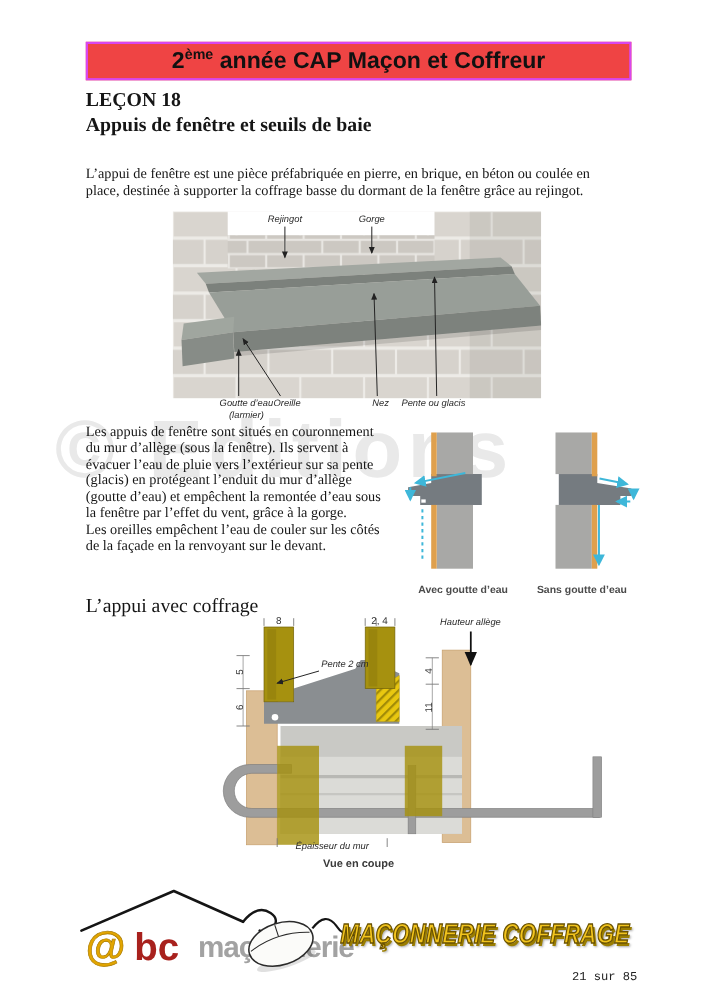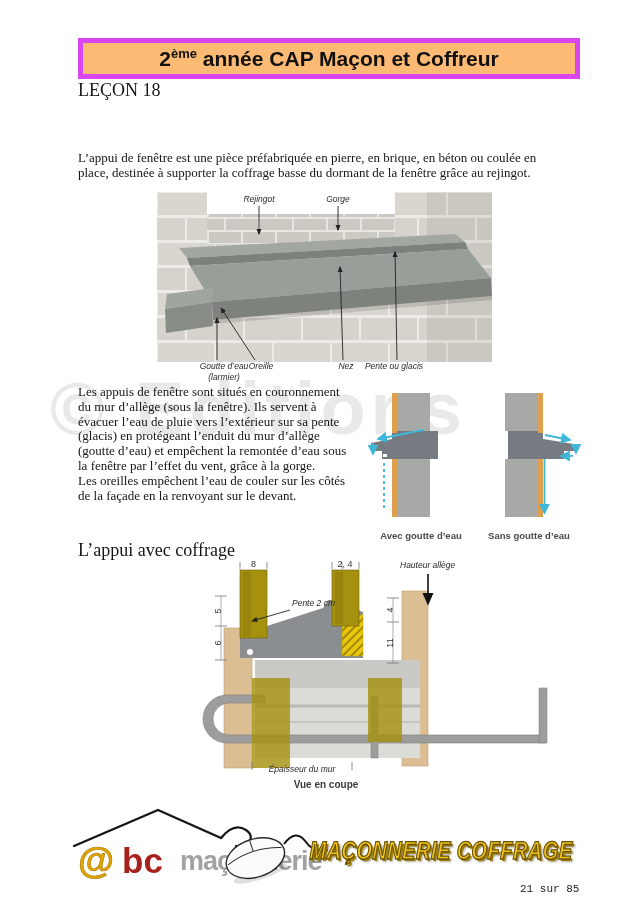--- a/index.html
+++ b/index.html
@@ -2,25 +2,25 @@
 <html><head>
 <meta charset="utf-8">
 <style>
   html,body{margin:0;padding:0;background:#ffffff;}
   #page{position:relative;width:640px;height:906px;background:#fff;overflow:hidden;
         font-family:"Liberation Serif",serif;color:#151515;}
   .abs{position:absolute;}
   .content{z-index:1;}
   #watermark{z-index:0;left:50px;top:366px;font-family:"Liberation Sans",sans-serif;
              font-weight:bold;font-size:74px;letter-spacing:5px;color:#e9e9e9;white-space:nowrap;}
-  #banner{left:78px;top:38px;width:492px;height:31px;background:#fdba74;border:5px solid #d946ef;
+  #banner{left:78px;top:38px;width:492px;height:31px;background:#ef4444;border:2px solid #d946ef;
           display:flex;align-items:center;justify-content:center;
           font-family:"Liberation Sans",sans-serif;font-weight:bold;font-size:21px;color:#111;}
   #banner sup{font-size:13px;line-height:0;}
-  .h-bold{font-weight:normal;font-size:18px;}
+  .h-bold{font-weight:bold;font-size:18px;}
   .h-reg{font-weight:normal;font-size:18px;}
   #lesson{left:78px;top:80px;}
   #doc-title{left:78px;top:103px;}
   #section1{left:78px;top:127px;}
   #intro{left:78px;top:150px;width:506px;font-size:13px;line-height:15px;white-space:pre-line;}
   #body-par{left:78px;top:385px;width:312px;font-size:13px;line-height:14.8px;white-space:pre-line;}
   #section2{left:78px;top:540px;}
   #fig1{left:157px;top:192px;}
   #figA{left:368px;top:393px;}
   #figB{left:477px;top:393px;}
@@ -70,20 +70,21 @@
     </defs>
   </svg>
 
   <div id="watermark" class="abs">© Editions</div>
 
   <div id="banner" class="abs content">
     <span><span>2</span><sup>ème</sup><span> année CAP Maçon et Coffreur</span></span>
   </div>
 
   <div id="lesson" class="abs content h-bold">LEÇON 18</div>
+  <div id="doc-title" class="abs content h-bold">Appuis de fenêtre et seuils de baie</div>
   <div id="intro" class="abs content">L’appui de fenêtre est une pièce préfabriquée en pierre, en brique, en béton ou coulée en
 place, destinée à supporter la coffrage basse du dormant de la fenêtre grâce au rejingot.</div>
 
   <svg id="fig1" class="abs content" width="335" height="196" viewBox="0 0 335 196">
     <rect x="0" y="0" width="335" height="170" fill="url(#blk)"></rect>
     <rect x="270" y="0" width="65" height="170" fill="rgba(90,85,75,0.10)"></rect>
     <rect x="50" y="0" width="188" height="22" fill="#ffffff"></rect>
     <rect x="50" y="22" width="188" height="30" fill="url(#blkS)"></rect>
     <g>
       <polygon points="22,56 298,42 308,50 30,66" fill="#a2a7a1"></polygon>

